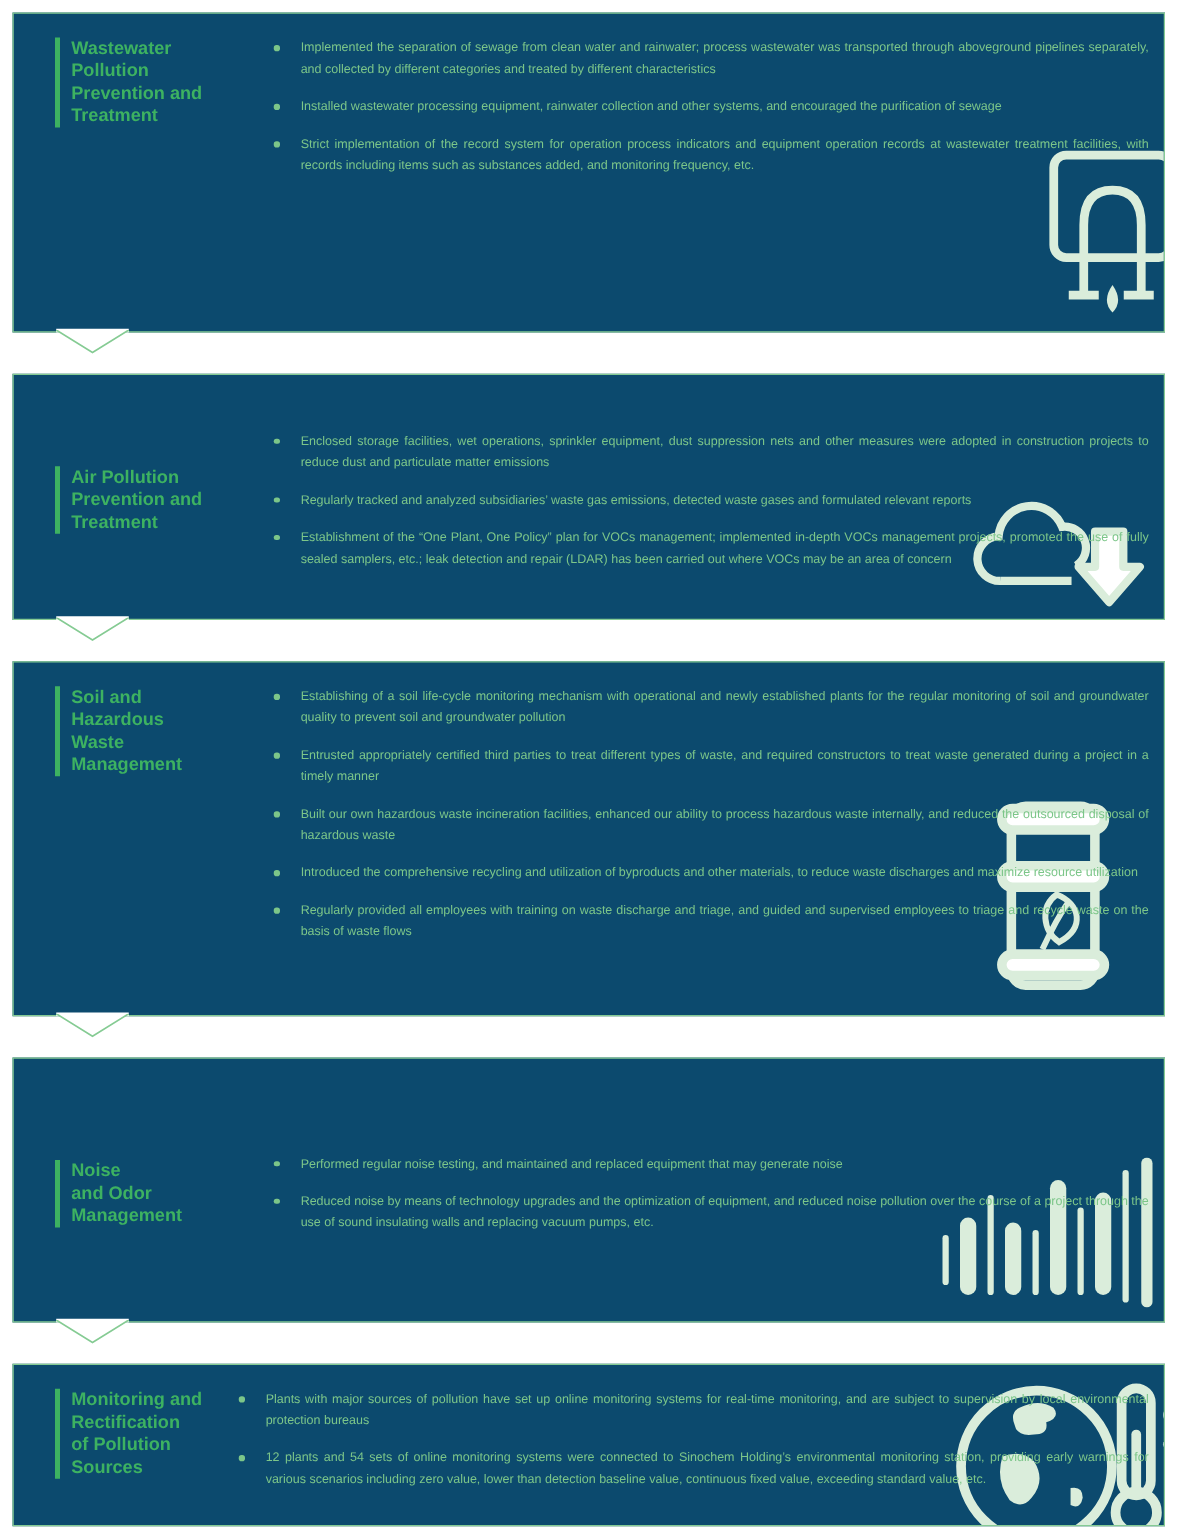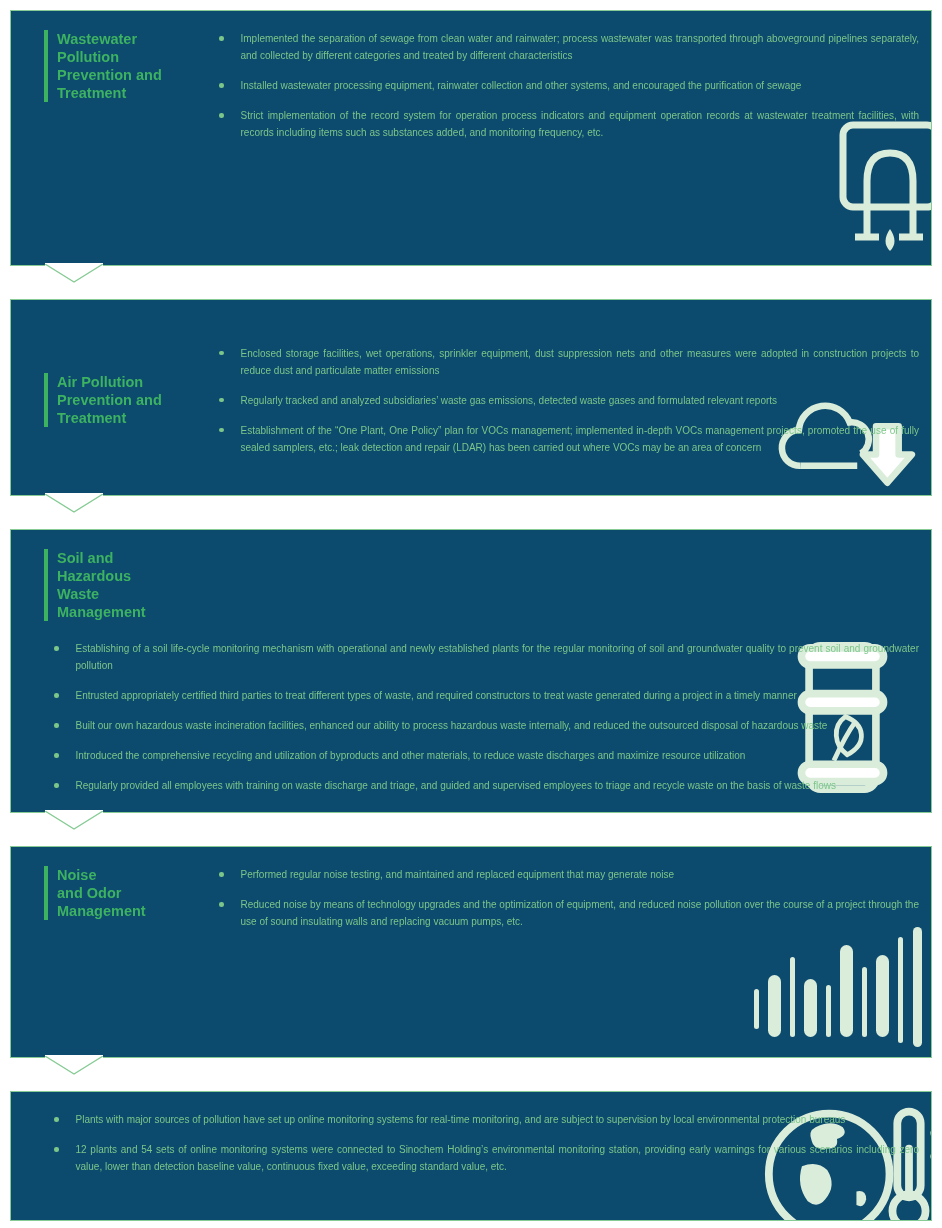--- a/index.html
+++ b/index.html
@@ -17,22 +17,22 @@
     border:1px solid var(--border);
     margin-bottom:33px;
     padding:19px 12px 14px 33px;
     display:flex;
     align-items:flex-start;
     background:#0c4a6e;
     gap:19px;
   }
   .sec-wastewater{min-height:256px;}
   .sec-air{min-height:197px;align-items:center;}
-  .sec-soil{min-height:284px;flex-direction:column;}
-  .sec-noise{min-height:212px;}
+  .sec-soil{min-height:284px;}
+  .sec-noise{min-height:212px;align-items:center;}
   .sec-monitoring{min-height:130px;margin-bottom:0;}
   .title-col{flex:0 0 auto;width:146px;position:relative;z-index:2;}
   .sec-monitoring .title-col{width:118px;}
   .title{
     margin:0;
     font-size:14.5px;
     line-height:18px;
     font-weight:bold;
     color:var(--accent);
     border-left:4px solid var(--accent);
@@ -221,20 +221,26 @@
     <path d="M44,70 q16,-6 26,4 q10,16 -2,30 q-8,10 -18,2 q-12,-16 -6,-36 z" fill="var(--wm)"></path>
     <path d="M100,96 q10,-2 10,8 q-2,10 -10,6 z" fill="var(--wm)"></path>
     <rect x="142" y="14" width="24" height="88" rx="12" fill="none" stroke="var(--wm)" stroke-width="8"></rect>
     <circle cx="154" cy="116" r="17" fill="none" stroke="var(--wm)" stroke-width="8"></circle>
     <path d="M154,52 V100" stroke="var(--wm)" stroke-width="8" stroke-linecap="round"></path>
     <circle cx="182" cy="36" r="6" fill="var(--wm)"></circle>
     <rect x="176" y="56" width="13" height="8" rx="4" fill="var(--wm)"></rect>
   </svg>
 </div>
     </div>
+    <div class="title-col">
+      <h3 class="title">Monitoring and
+Rectification
+of Pollution
+Sources</h3>
+    </div>
     <div class="bullets">
           <div class="bullet">
             <span class="dot"></span>
             <p class="btext">Plants with major sources of pollution have set up online monitoring systems for real-time monitoring, and are subject to supervision by local environmental protection bureaus</p>
           </div>
           <div class="bullet">
             <span class="dot"></span>
             <p class="btext">12 plants and 54 sets of online monitoring systems were connected to Sinochem Holding’s environmental monitoring station, providing early warnings for various scenarios including zero value, lower than detection baseline value, continuous fixed value, exceeding standard value, etc.</p>
           </div>
         </div>

